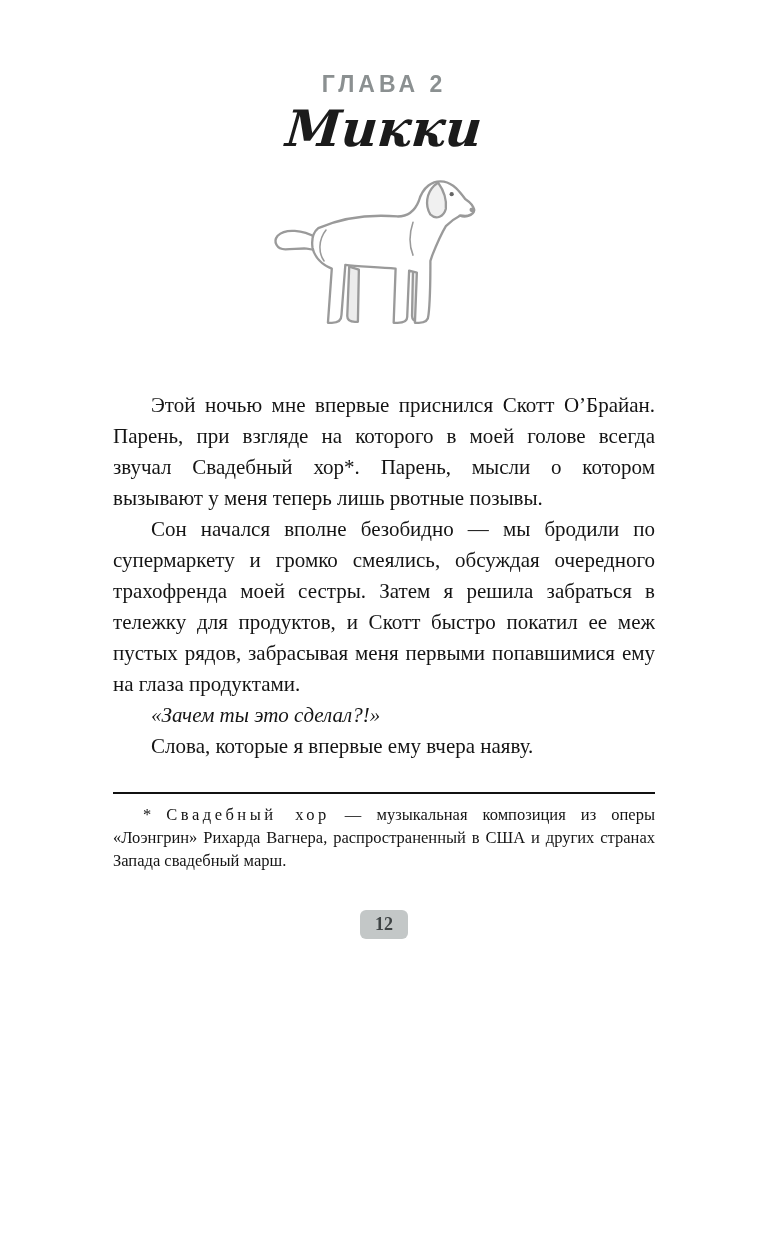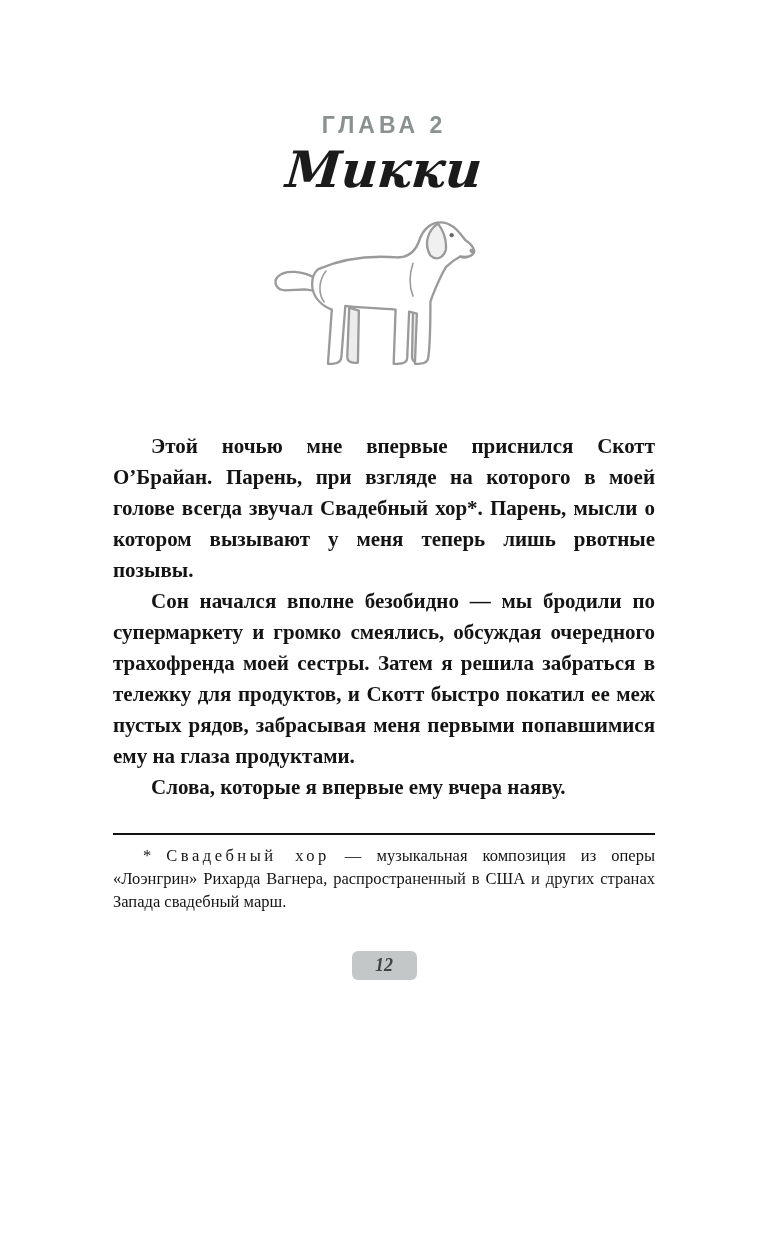--- a/index.html
+++ b/index.html
@@ -1,51 +1,50 @@
 <!DOCTYPE html>
 <html><head>
 <meta charset="utf-8">
 <style>
   html,body{margin:0;padding:0;background:#ffffff;}
   .page{
     width:768px;height:1240px;background:#ffffff;position:relative;
     font-family:"Liberation Serif",serif;color:#141414;overflow:hidden;
     margin:0 auto;
   }
-  .content{width:542px;margin:0 auto;padding-top:112px;}
+  .content{width:542px;margin:0 auto;padding-top:71px;}
 
   .chapter-label{
     font-family:"Liberation Sans",sans-serif;font-weight:700;
     font-size:23px;letter-spacing:4px;color:#8b9091;text-align:center;
   }
   .chapter-title{
     font-family:"DejaVu Serif",serif;font-style:italic;font-weight:700;
     font-size:50px;line-height:1.15;text-align:center;margin-top:2px;
     transform:skewX(-5deg);color:#1b1b1b;
   }
 
   .illustration{text-align:center;margin-top:14px;height:178px;}
 
   .body-text{margin-top:40px;font-size:21px;line-height:31px;text-align:justify;}
-  .body-text p{margin:0;text-indent:38px;font-weight:bold;}
+  .body-text p{margin:0;text-indent:38px;}
   .body-text p.quote{font-style:italic;}
 
   .footnote-rule{
     margin:30px 0 0 0;border:none;border-top:2px solid #111111;width:100%;height:0;
   }
   .footnote{margin-top:9px;font-size:16.5px;line-height:23px;text-align:justify;}
   .footnote p{margin:0;text-indent:30px;}
   .footnote .spaced{letter-spacing:3.5px;}
 
   .page-badge{
-    margin:38px auto 0 auto;width:65px;height:29px;background:#c3c7c7;
+    margin:38px auto 0 auto;width:48px;height:29px;background:#c3c7c7;
     border-radius:6px;display:flex;align-items:center;justify-content:center;
     font-weight:700;font-size:18px;color:#3e4344;
     font-family:"Liberation Serif",serif;
-    font-style:italic;
   }
 </style>
 </head>
 <body>
 
 <div class="page">
   <div class="content">
 
     <div class="chapter-label">ГЛАВА 2</div>
 
@@ -69,20 +68,21 @@
           <path d="M198,45 C202,47 206,47 209,44" fill="none" stroke-width="1.8"></path>
         </g>
         <circle cx="190" cy="23" r="2.2" fill="#666666"></circle>
         <ellipse cx="211.5" cy="39" rx="3" ry="2.4" fill="#999999"></ellipse>
       </svg>
     </div>
 
     <div class="body-text">
       <p>Этой ночью мне впервые приснился Скотт О’Брайан. Парень, при взгляде на которого в моей голове всегда звучал Свадебный хор*. Парень, мысли о котором вызывают у меня теперь лишь рвотные позывы.</p>
       <p>Сон начался вполне безобидно — мы бродили по супермаркету и громко смеялись, обсуждая очередного трахофренда моей сестры. Затем я решила забраться в тележку для продуктов, и Скотт быстро покатил ее меж пустых рядов, забрасывая меня первыми попавшимися ему на глаза продуктами.</p>
+      <p class="quote">«Зачем ты это сделал?!»</p>
       <p>Слова, которые я впервые ему вчера наяву.</p>
     </div>
 
     <hr class="footnote-rule">
 
     <div class="footnote">
       <p><span>* </span><span class="spaced">Свадебный хор</span><span> — музыкальная композиция из оперы «Лоэнгрин» Рихарда Вагнера, распространенный в США и других странах Запада свадебный марш.</span></p>
     </div>
 
     <div class="page-badge">

